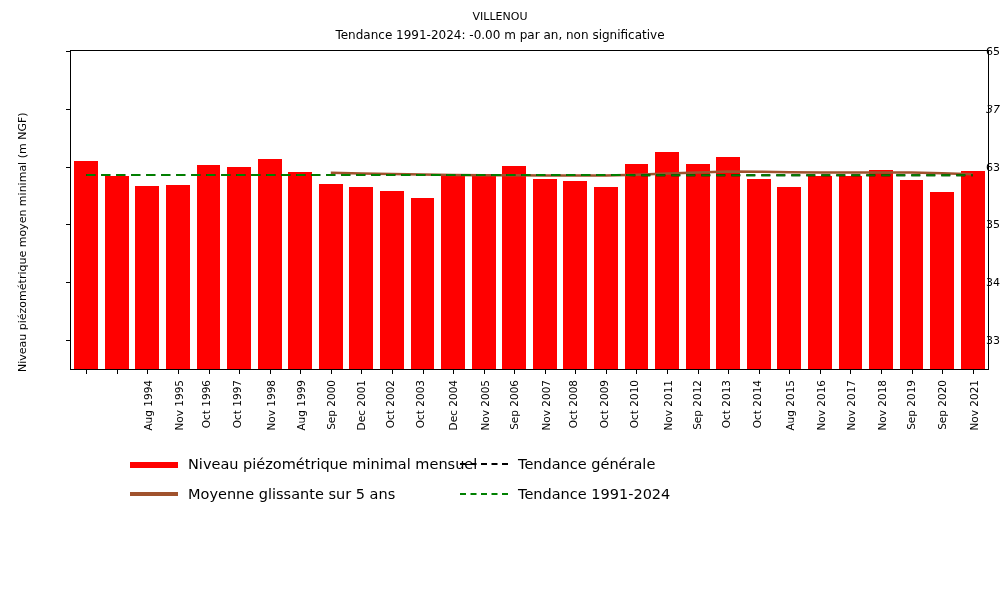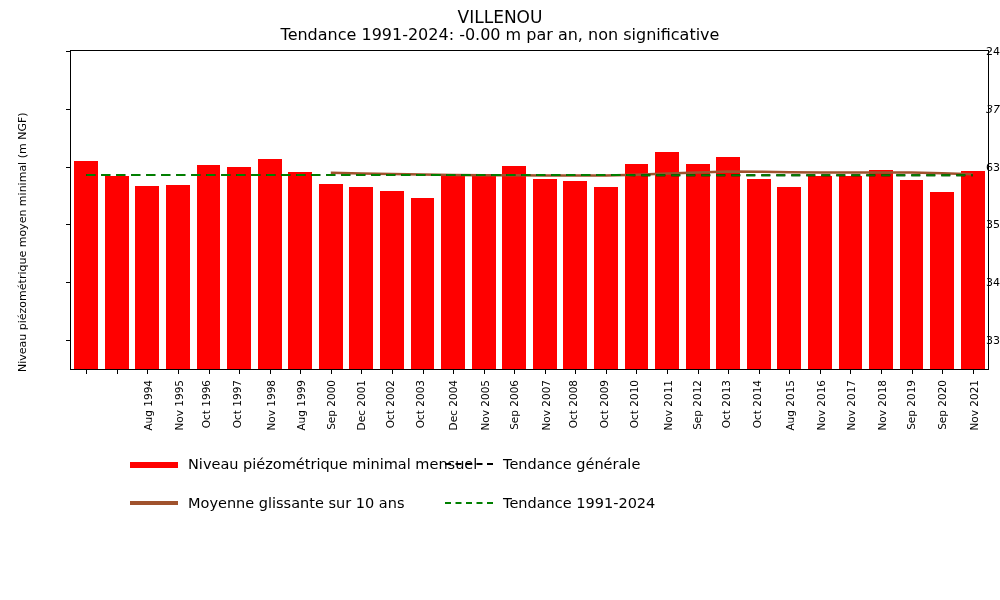--- a/index.html
+++ b/index.html
@@ -23,25 +23,25 @@
   #title-block {
     position: absolute;
     left: 0;
     top: 8px;
     width: 1000px;
     text-align: center;
     line-height: 18px;
   }
   #title-block .t1 {
     display: block;
-    font-size: 17px;
+    font-size: 11px;
   }
   #title-block .t2 {
     display: block;
-    font-size: 16px;
+    font-size: 12px;
   }
   
   #plot {
     position: absolute;
     left: 70px;
     top: 50px;
     width: 919px;
     height: 320px;
     border: 1px solid #000000;
     box-sizing: border-box;
@@ -103,21 +103,20 @@
   #legend {
     position: absolute;
     left: 130px;
     top: 452px;
     width: 740px;
     display: grid;
     grid-template-columns: 300px 300px;
     grid-row-gap: 6px;
     grid-column-gap: 30px;
     font-size: 14.5px;
-    gap: 15px;
   }
   .legend-entry {
     display: flex;
     align-items: center;
     height: 24px;
   }
   .legend-sample {
     width: 48px;
     height: 14px;
     margin-right: 10px;
@@ -155,21 +154,21 @@
   </div>
 
   <div id="ylabel">Niveau piézométrique moyen minimal (m NGF)</div>
 
   <div id="ytick-labels">
       <div class="ytick-label" style="top: 340.091px;">33</div>
       <div class="ytick-label" style="top: 282.273px;">34</div>
       <div class="ytick-label" style="top: 224.455px;">35</div>
       <div class="ytick-label" style="top: 166.636px;">63</div>
       <div class="ytick-label" style="top: 108.818px; font-style: italic;">37</div>
-      <div class="ytick-label" style="top: 51px;">24</div>
+      <div class="ytick-label" style="top: 51px;">65</div>
     </div>
   <div id="ytick-marks">
       <div class="ytick-mark" style="top: 340.091px;"></div>
       <div class="ytick-mark" style="top: 282.273px;"></div>
       <div class="ytick-mark" style="top: 224.455px;"></div>
       <div class="ytick-mark" style="top: 166.636px;"></div>
       <div class="ytick-mark" style="top: 108.818px;"></div>
       <div class="ytick-mark" style="top: 51px;"></div>
     </div>
   <div id="xtick-marks">
@@ -286,21 +285,21 @@
       <div class="legend-entry">
         <span class="legend-sample">
           <span class="dashbox" style="border-top-color: rgb(0, 0, 0);"></span>
         </span>
         <span class="legend-label">Tendance générale</span>
       </div>
       <div class="legend-entry">
         <span class="legend-sample">
           <span class="solid" style="background: rgb(160, 82, 45);"></span>
         </span>
-        <span class="legend-label">Moyenne glissante sur 10 ans</span>
+        <span class="legend-label">Moyenne glissante sur 5 ans</span>
       </div>
       <div class="legend-entry">
         <span class="legend-sample">
           <span class="dashbox" style="border-top-color: rgb(0, 128, 0);"></span>
         </span>
         <span class="legend-label">Tendance 1991-2024</span>
       </div>
     </div>
 
 </div>

